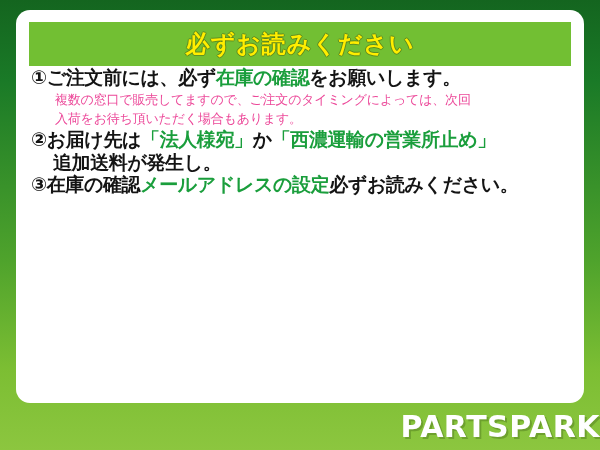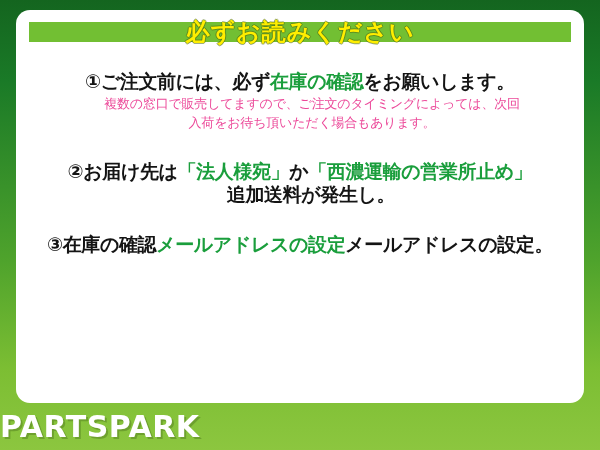--- a/index.html
+++ b/index.html
@@ -31,21 +31,21 @@
     width: 568px;
     height: 393px;
     box-sizing: border-box;
     background: #ffffff;
     border-radius: 14px;
     padding: 12px 13px 0 13px;
   }
 
   
   #header-banner {
-    height: 20px;
+    height: 44px;
     background: #72bf33;
     display: flex;
     align-items: center;
     justify-content: center;
   }
   #header-title {
     color: #ffee00;
     font-size: 24px;
     font-weight: bold;
     letter-spacing: 1px;
@@ -55,22 +55,21 @@
        1px 0 rgba(80,110,20,.55),
        0 -1px rgba(80,110,20,.55),
        0 1px rgba(80,110,20,.55);
   }
 
   
   #items {
     padding: 0 2px;
   }
   .item {
-    margin-top: 28px;
-    text-align: center;
+    margin-top: 0;
   }
   .item-heading {
     font-size: 19px;
     font-weight: bold;
     color: #141414;
     line-height: 1.18;
     letter-spacing: -0.4px;
     white-space: nowrap;
   }
   .item-heading.wrap {
@@ -95,21 +94,21 @@
 
   
   #footer {
     position: absolute;
     left: 0;
     bottom: 0;
     width: 600px;
     height: 47px;
     display: flex;
     align-items: center;
-    justify-content: flex-start;
+    justify-content: flex-end;
   }
   #footer-logo {
     color: #ffffff;
     font-size: 30px;
     font-weight: bold;
     letter-spacing: 0.5px;
     text-shadow: 2px 2px 0 rgba(60,95,20,.35);
   }
 </style>
 </head>
@@ -129,21 +128,21 @@
         <div class="item-heading"><span>①</span><span>ご注文前には、必ず</span><span class="hl">在庫の確認</span><span>をお願いします。</span></div>
         <div class="item-body">複数の窓口で販売してますので、ご注文のタイミングによっては、次回
 入荷をお待ち頂いただく場合もあります。</div>
       </div>
 
       <div class="item">
         <div class="item-heading wrap"><span>②</span><span>お届け先は</span><span class="hl">「法人様宛」</span><span>か</span><span class="hl">「西濃運輸の営業所止め」</span><span class="heading-line-2">追加送料が発生し。</span></div>
       </div>
 
       <div class="item">
-        <div class="item-heading"><span>③</span><span>在庫の確認</span><span class="hl">メールアドレスの設定</span><span>メールアドレスの設定。</span></div>
+        <div class="item-heading"><span>③</span><span>在庫の確認</span><span class="hl">メールアドレスの設定</span><span>必ずお読みください。</span></div>
       </div>
 
     </div>
   </div>
 
   <div id="footer">
     <span id="footer-logo">PARTSPARK</span>
   </div>
 
 </div>

